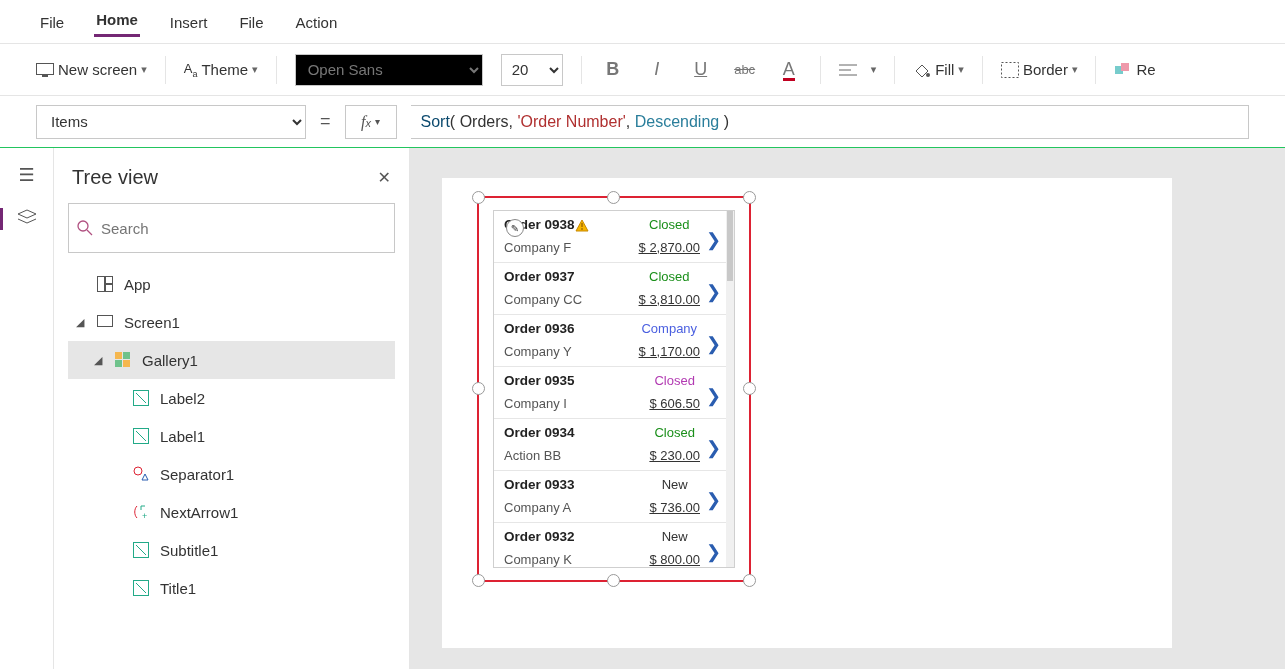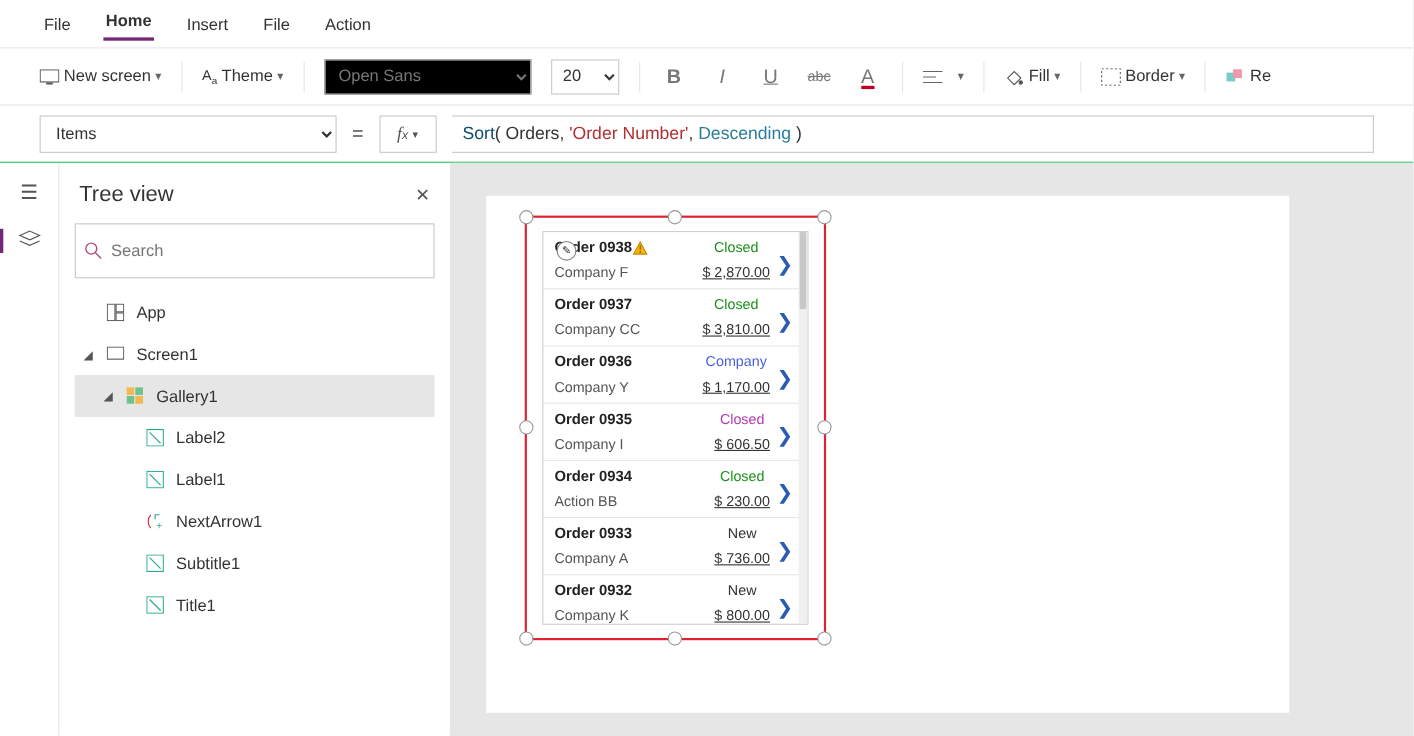--- a/index.html
+++ b/index.html
@@ -254,20 +254,29 @@
           <svg width="16" height="16">
             <rect x="0.5" y="0.5" width="15" height="15" fill="none" stroke="#2a8"></rect>
             <line x1="3" y1="3" x2="13" y2="13" stroke="#2a8"></line>
           </svg>
         </span>
       <span>Label1</span>
     </div>
     <div class="tree-item indent3">
       <span class="ico">
           <svg width="16" height="16">
+            <circle cx="5" cy="5" r="4" fill="none" stroke="#d23"></circle>
+            <path d="M9 14 L12 8 L15 14 Z" fill="none" stroke="#2a5db0"></path>
+          </svg>
+        </span>
+      <span>Separator1</span>
+    </div>
+    <div class="tree-item indent3">
+      <span class="ico">
+          <svg width="16" height="16">
             <path d="M4 2 C1 5 1 11 4 14" stroke="#d23" fill="none"></path>
             <path d="M8 6 L8 2 L12 2" stroke="#2a8" fill="none"></path>
             <text x="9" y="15" font-size="9" fill="#2a8">+</text>
           </svg>
         </span>
       <span>NextArrow1</span>
     </div>
     <div class="tree-item indent3">
       <span class="ico">
           <svg width="16" height="16">

